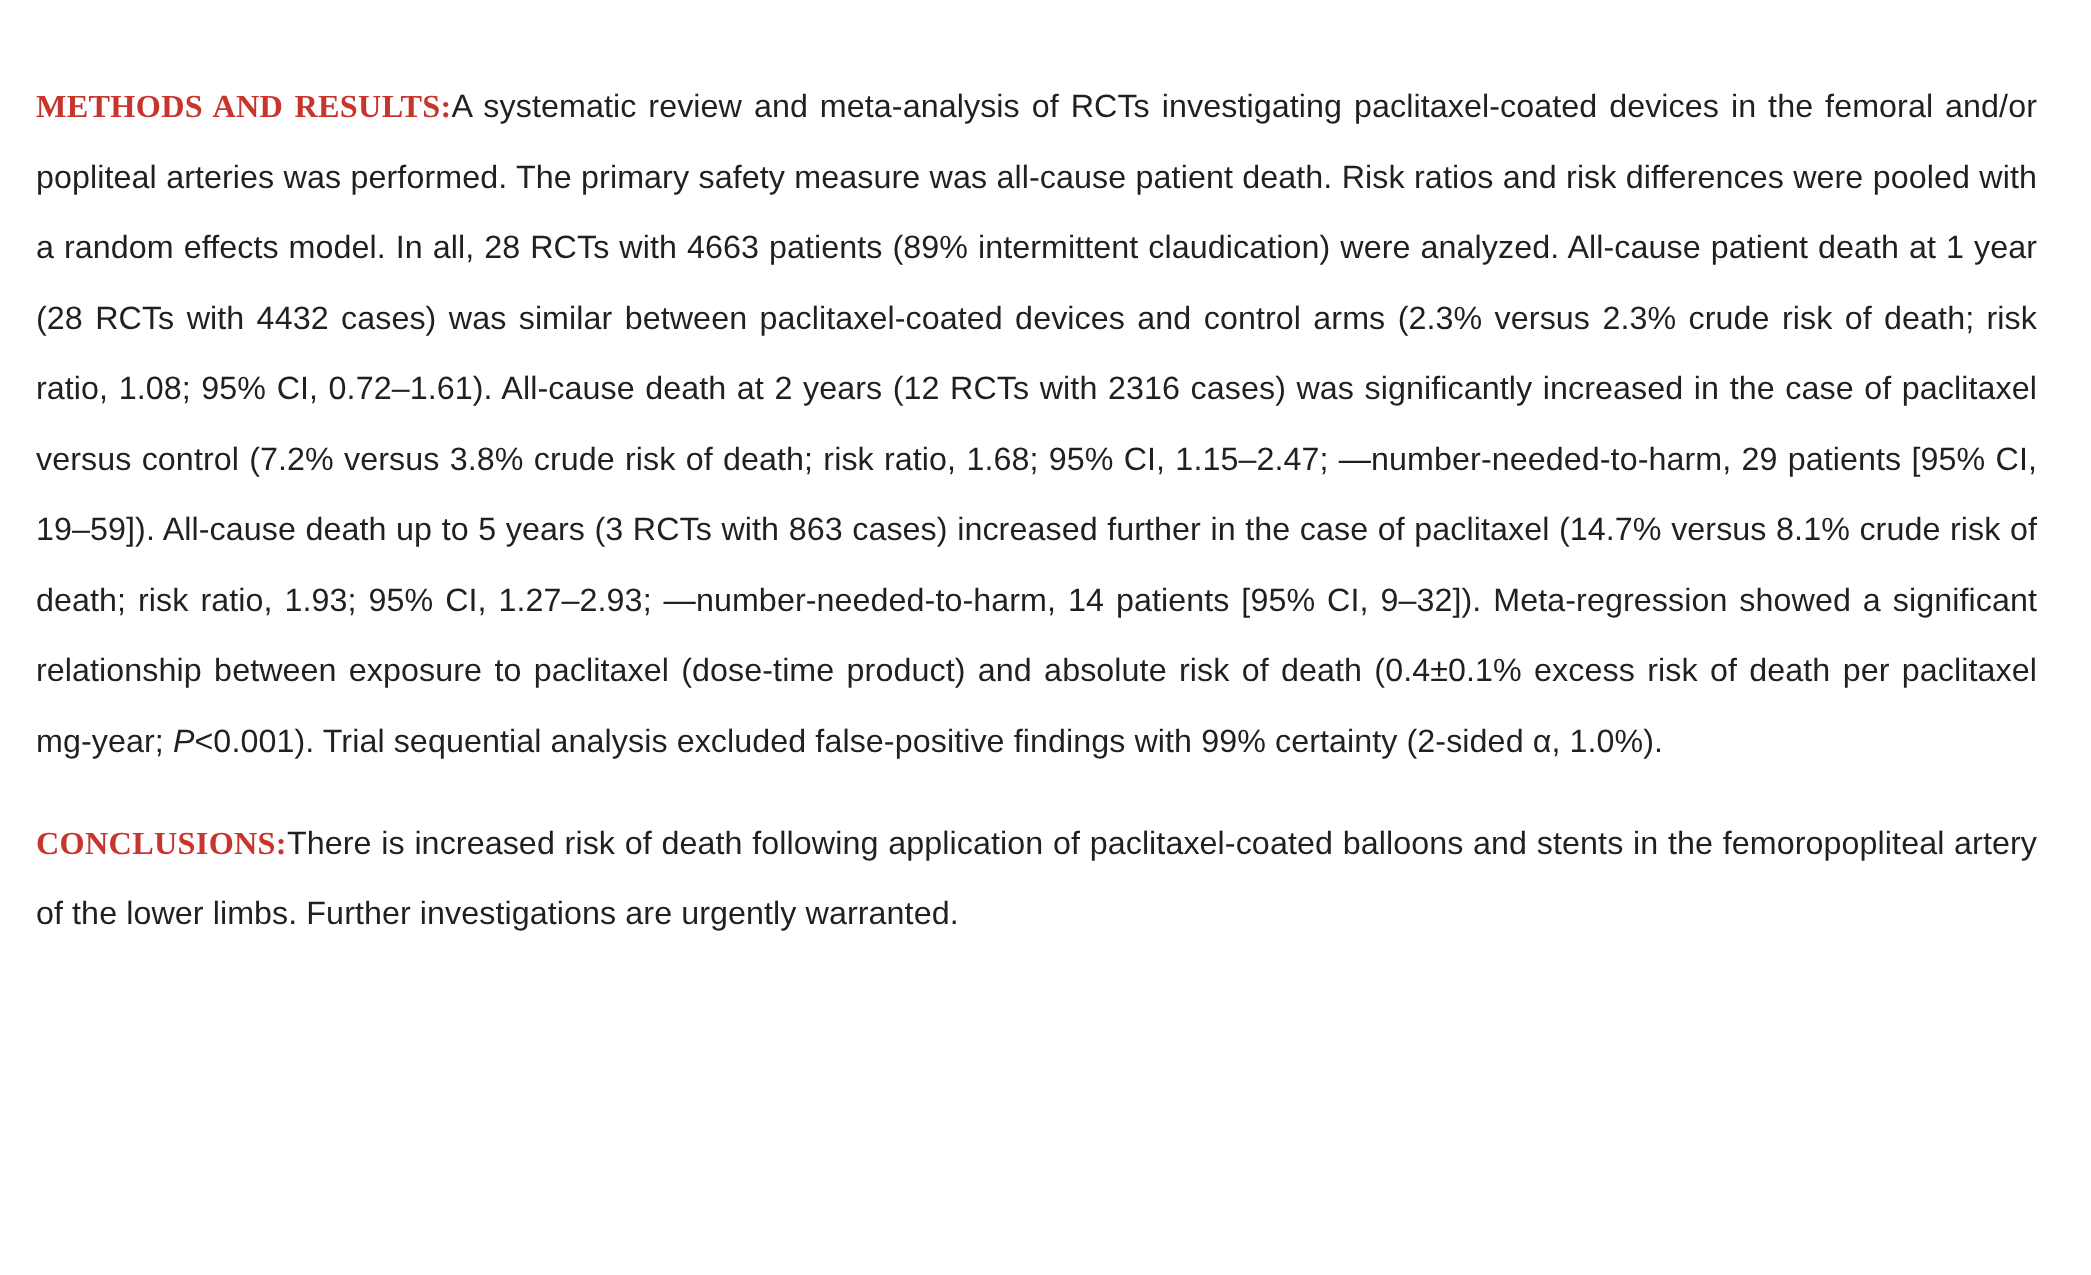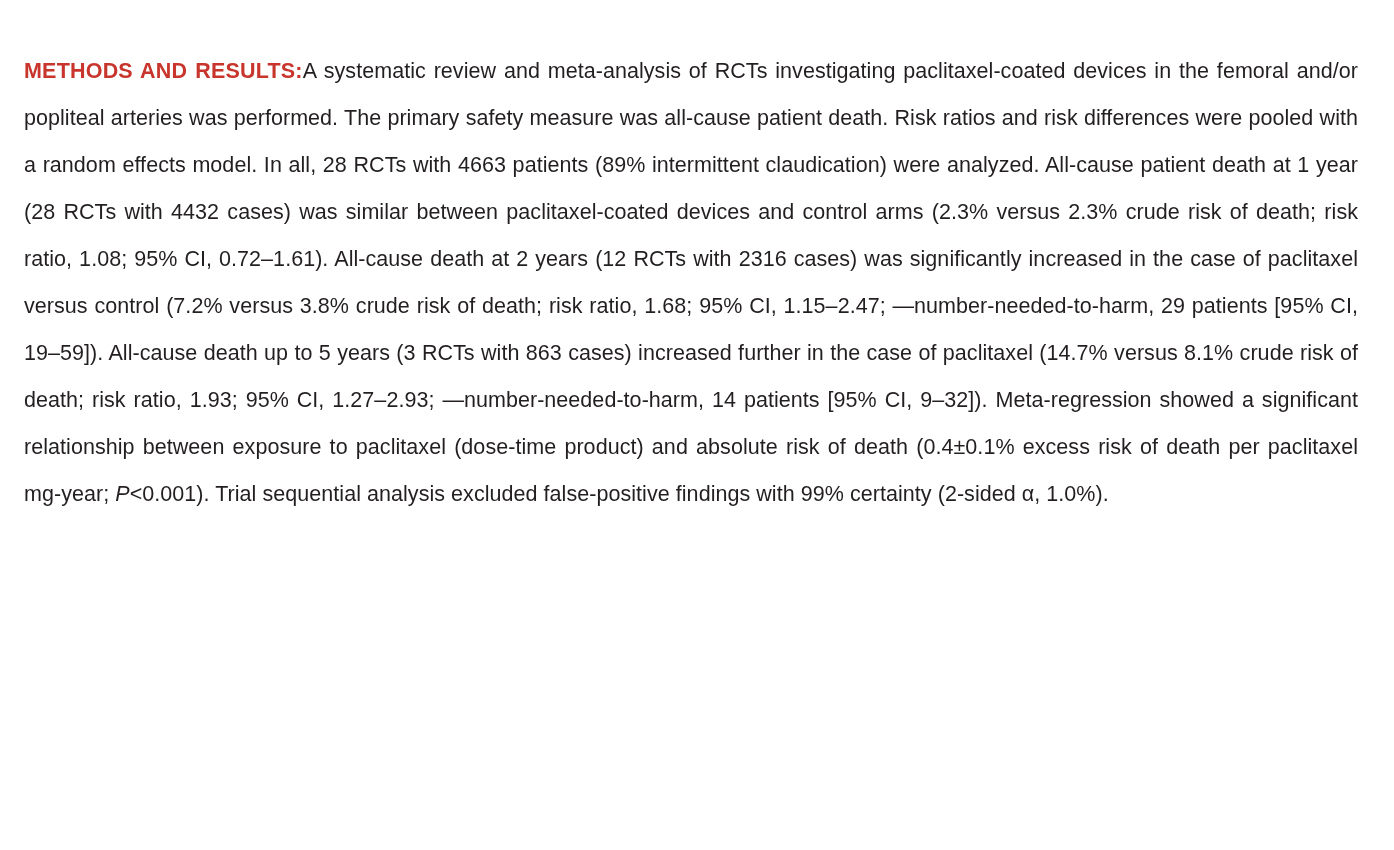--- a/index.html
+++ b/index.html
@@ -27,20 +27,21 @@
     color: #231f20;
     letter-spacing: 0.05px;
   }
   .abstract-section + .abstract-section {
     margin-top: 19px;
   }
   .section-label {
     color: #c8352c;
     font-weight: bold;
     letter-spacing: 0.2px;
+    font-family: Liberation Serif, serif;
   }
   .label-gap {
     display: inline-block;
     width: 12px;
   }
   .italic {
     font-style: italic;
   }
   
   .abstract-section > span {
@@ -49,14 +50,17 @@
 </style>
 </head>
 <body>
 
 <div class="page">
 
   <p class="abstract-section">
     <span class="section-label">METHODS AND RESULTS:</span><span class="label-gap"></span><span>A systematic review and meta-analysis of RCTs investigating paclitaxel-coated devices in the femoral and/or popliteal arteries was performed. The primary safety measure was all-cause patient death. Risk ratios and risk differences were pooled with a random effects model. In all, 28 RCTs with 4663 patients (89% intermittent claudication) were analyzed. All-cause patient death at 1 year (28 RCTs with 4432 cases) was similar between paclitaxel-coated devices and control arms (2.3% versus 2.3% crude risk of death; risk ratio, 1.08; 95% CI, 0.72–1.61). All-cause death at 2 years (12 RCTs with 2316 cases) was significantly increased in the case of paclitaxel versus control (7.2% versus 3.8% crude risk of death; risk ratio, 1.68; 95% CI, 1.15–2.47; —number-needed-to-harm, 29 patients [95% CI, 19–59]). All-cause death up to 5 years (3 RCTs with 863 cases) increased further in the case of paclitaxel (14.7% versus 8.1% crude risk of death; risk ratio, 1.93; 95% CI, 1.27–2.93; —number-needed-to-harm, 14 patients [95% CI, 9–32]). Meta-regression showed a significant relationship between exposure to paclitaxel (dose-time product) and absolute risk of death (0.4±0.1% excess risk of death per paclitaxel mg-year; </span><span class="italic">P</span><span>&lt;0.001). Trial sequential analysis excluded false-positive findings with 99% certainty (2-sided α, 1.0%).</span>
   </p>
 
+  <p class="abstract-section">
+    <span class="section-label">CONCLUSIONS:</span><span class="label-gap"></span><span>There is increased risk of death following application of paclitaxel-coated balloons and stents in the femoropopliteal artery of the lower limbs. Further investigations are urgently warranted.</span>
+  </p>
 
 </div>
 
 </body></html>

